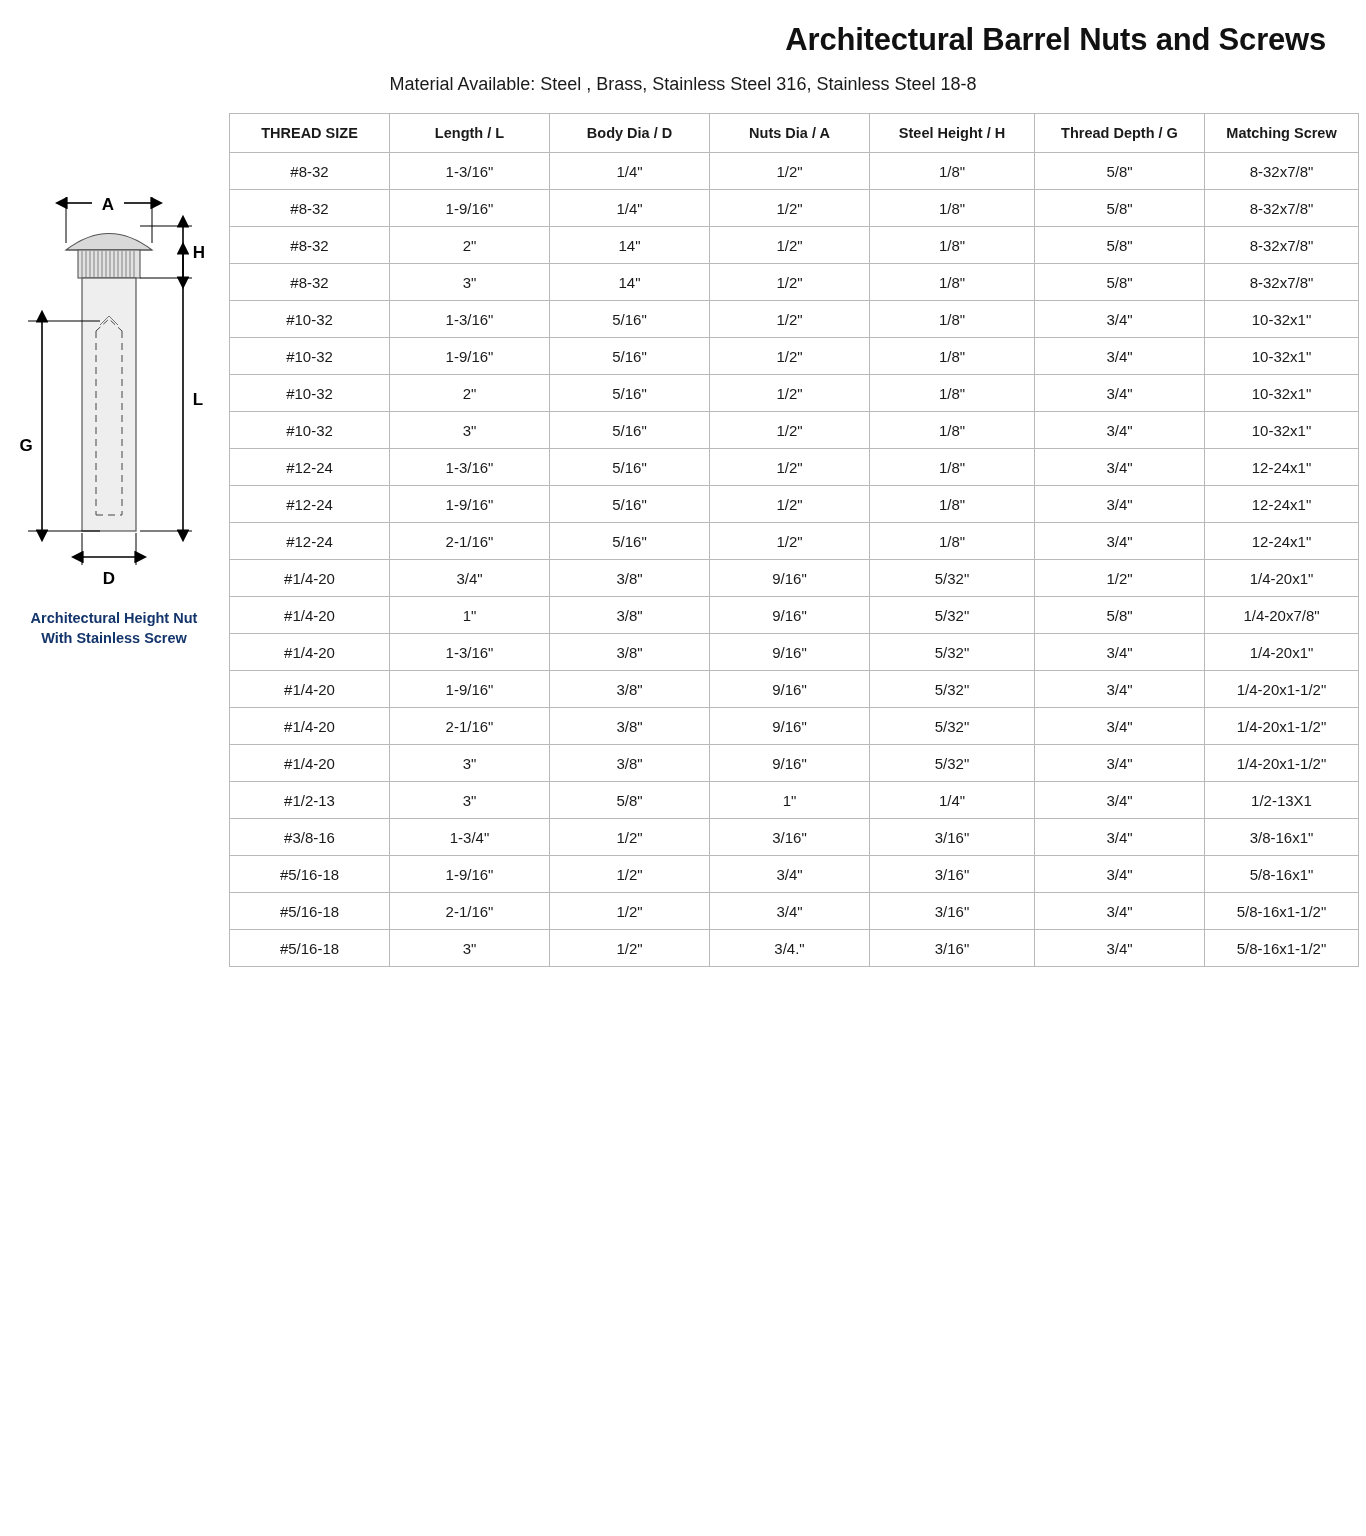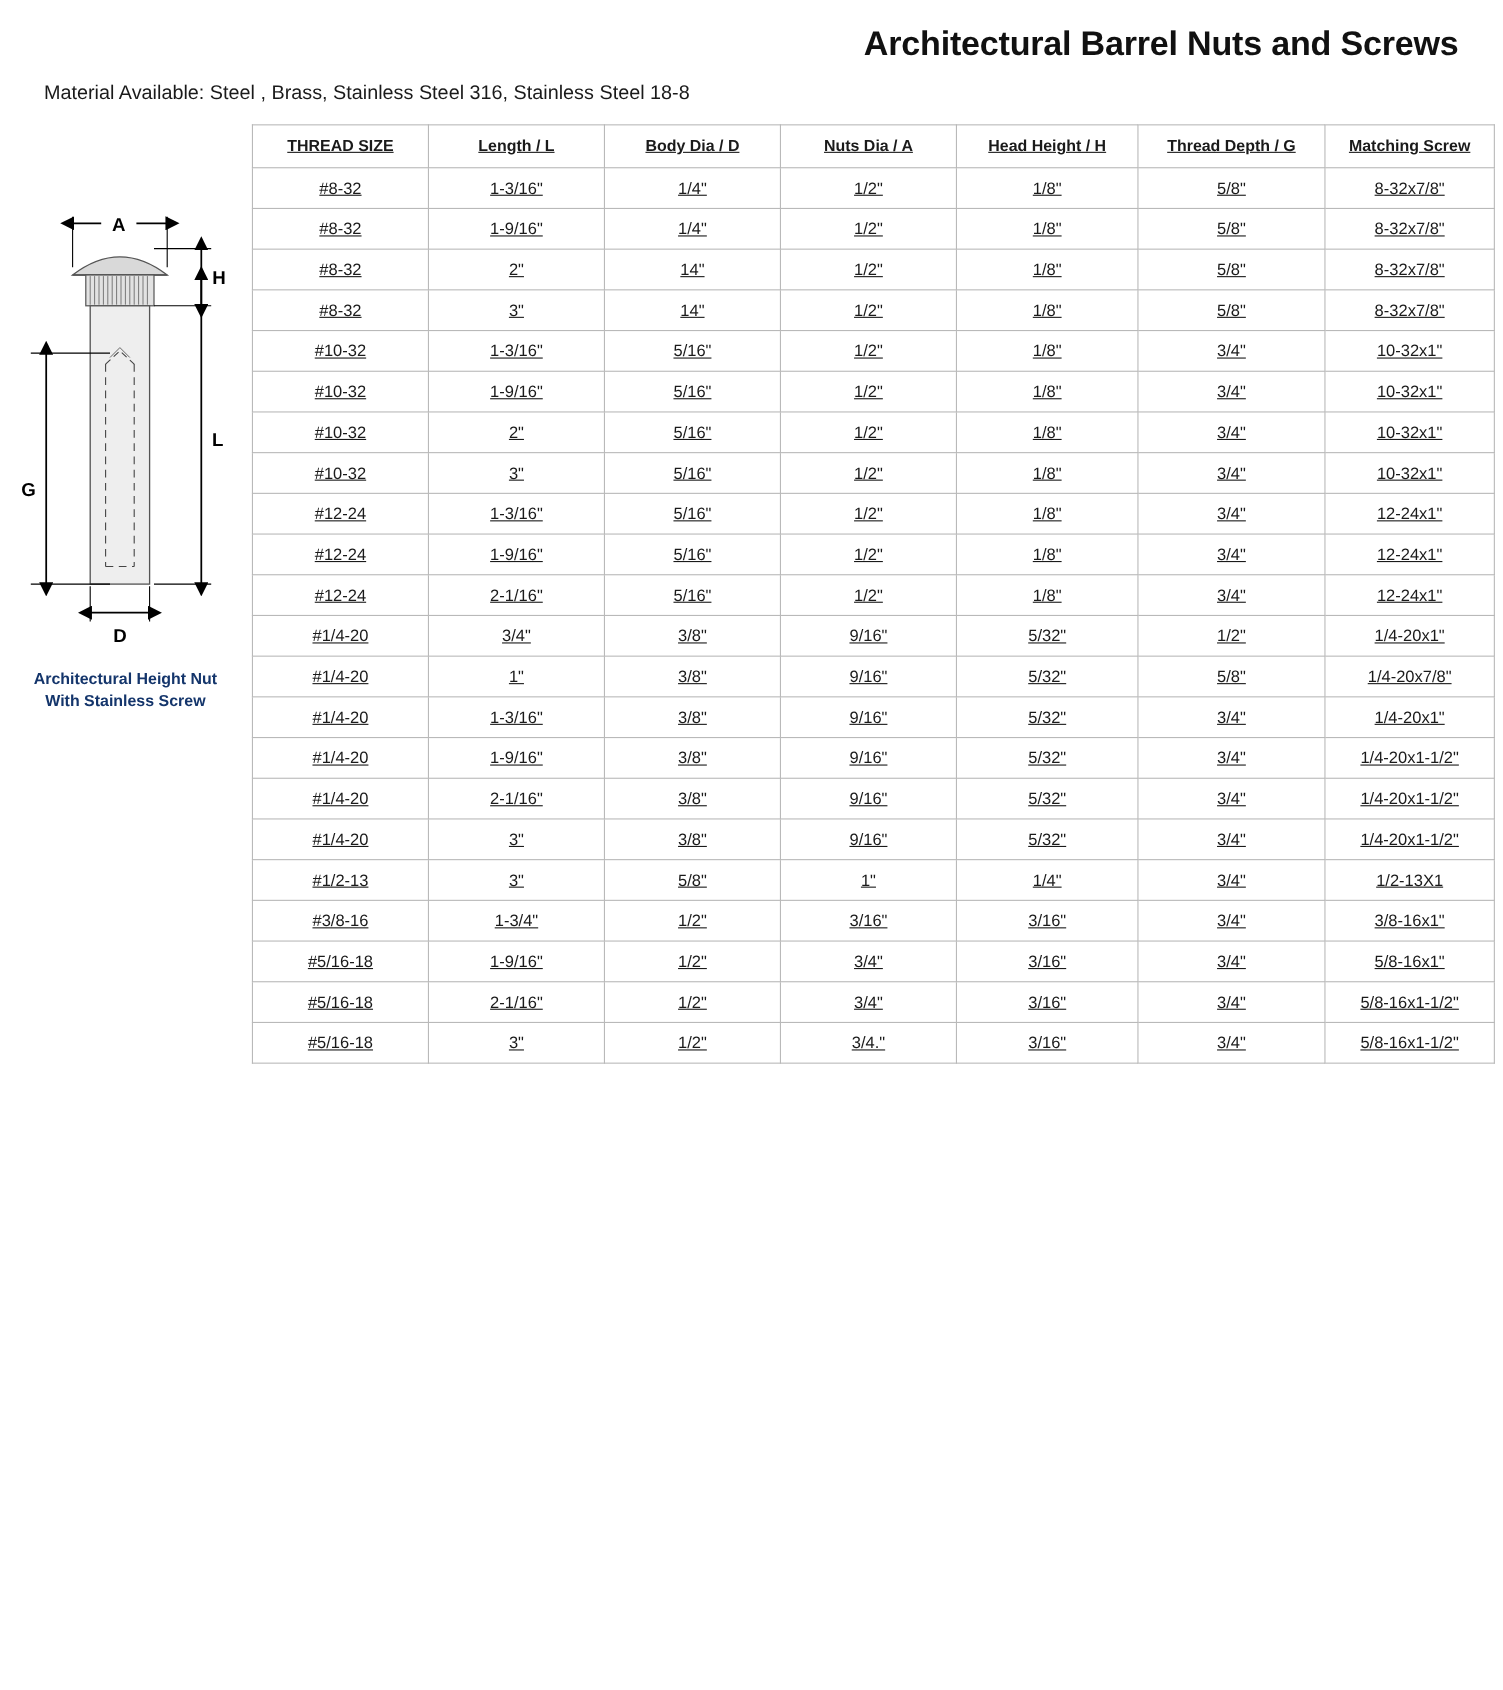--- a/index.html
+++ b/index.html
@@ -18,21 +18,21 @@
   .page-title {
     text-align: right;
     font-size: 31px;
     font-weight: bold;
     letter-spacing: -0.2px;
     margin: 22px 0 0 0;
     padding: 0 40px;
     color: #111111;
   }
   .page-subtitle {
-    text-align: left;
+    text-align: center;
     font-size: 18px;
     font-weight: normal;
     margin: 16px 0 0 0;
     padding: 0 40px;
     color: #1a1a1a;
   }
   .content-wrap {
     position: relative;
     margin-top: 18px;
   }
@@ -57,21 +57,20 @@
   }
   
   .table-holder {
     margin-left: 229px;
     width: 1130px;
   }
   table.spec {
     border-collapse: collapse;
     width: 1129px;
     table-layout: fixed;
-    text-decoration: underline;
   }
   table.spec th,
   table.spec td {
     border: 1px solid #b9b9b9;
     text-align: center;
     font-size: 15px;
     color: #1a1a1a;
     padding: 0;
     height: 36px;
     vertical-align: middle;
@@ -182,21 +181,21 @@
           <col class="c4">
           <col class="c5">
           <col class="c6">
       </colgroup>
       <thead>
         <tr>
             <th>THREAD SIZE</th>
             <th>Length / L</th>
             <th>Body Dia / D</th>
             <th>Nuts Dia / A</th>
-            <th>Head Height / H</th>
+            <th>Steel Height / H</th>
             <th>Thread Depth / G</th>
             <th>Matching Screw</th>
           </tr>
       </thead>
       <tbody>
           <tr>
             <td>#8-32</td>
             <td>1-3/16"</td>
             <td>1/4"</td>
             <td>1/2"</td>

